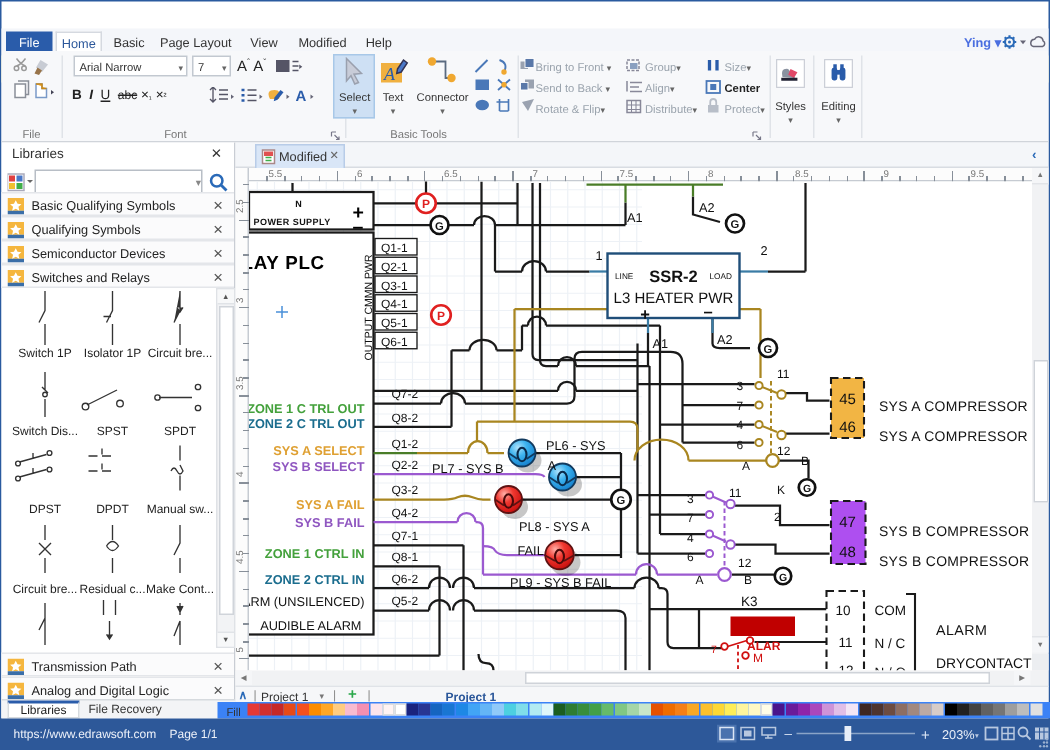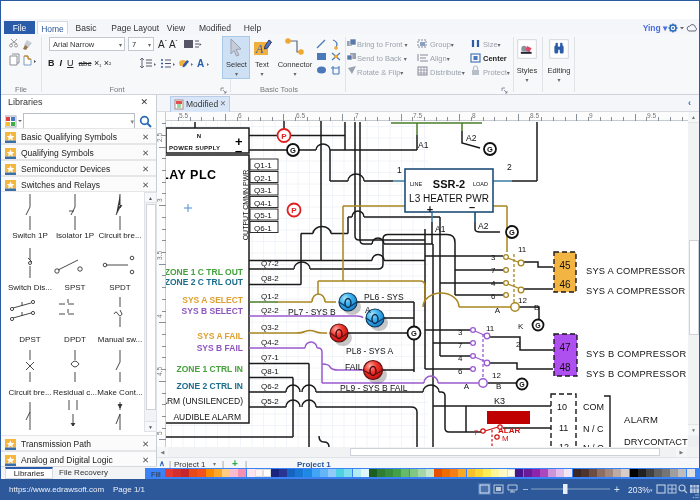--- a/index.html
+++ b/index.html
@@ -101,21 +101,21 @@
   <div id="title">Edraw Max</div>
   <div class="winbtn" style="left:643px;top:1px">–</div>
   <div class="winbtn" style="left:664px;font-size:8px;top:4px">▢</div>
   <div class="winbtn" style="left:684px;top:2px;font-size:9px">✕</div>
 </div>
 
 <div id="tabrow">
   <div id="filebtn">File</div>
   <div class="rtab" id="hometab" style="left:36px;width:31px;">Home</div>
   <div class="rtab" style="left:70px;width:30px;">Basic</div>
-  <div class="rtab" style="left:101px;width:57px;text-align:right;">Page Layout</div>
+  <div class="rtab" style="left:101px;width:57px;">Page Layout</div>
   <div class="rtab" style="left:160px;width:30px;">View</div>
   <div class="rtab" style="left:193px;width:42px;">Modified</div>
   <div class="rtab" style="left:238px;width:27px;">Help</div>
   <div class="rtab" style="left:639px;width:30px;color:#4a6ee0;font-weight:bold;">Ying ▾</div>
   <svg class="abs" style="left:667px;top:3px" width="32" height="12" viewBox="0 0 32 12">
     <g stroke="#2a6ab8" stroke-width="1.4" fill="none">
       <circle cx="5" cy="6" r="3"></circle>
       <path d="M5 1.5 V3 M5 9 V10.5 M0.5 6 H2 M8 6 H9.5 M1.8 2.8 L2.9 3.9 M7.1 8.1 L8.2 9.2 M8.2 2.8 L7.1 3.9 M2.9 8.1 L1.8 9.2"></path>
     </g>
     <circle cx="5" cy="6" r="1" fill="#2a6ab8"></circle>

